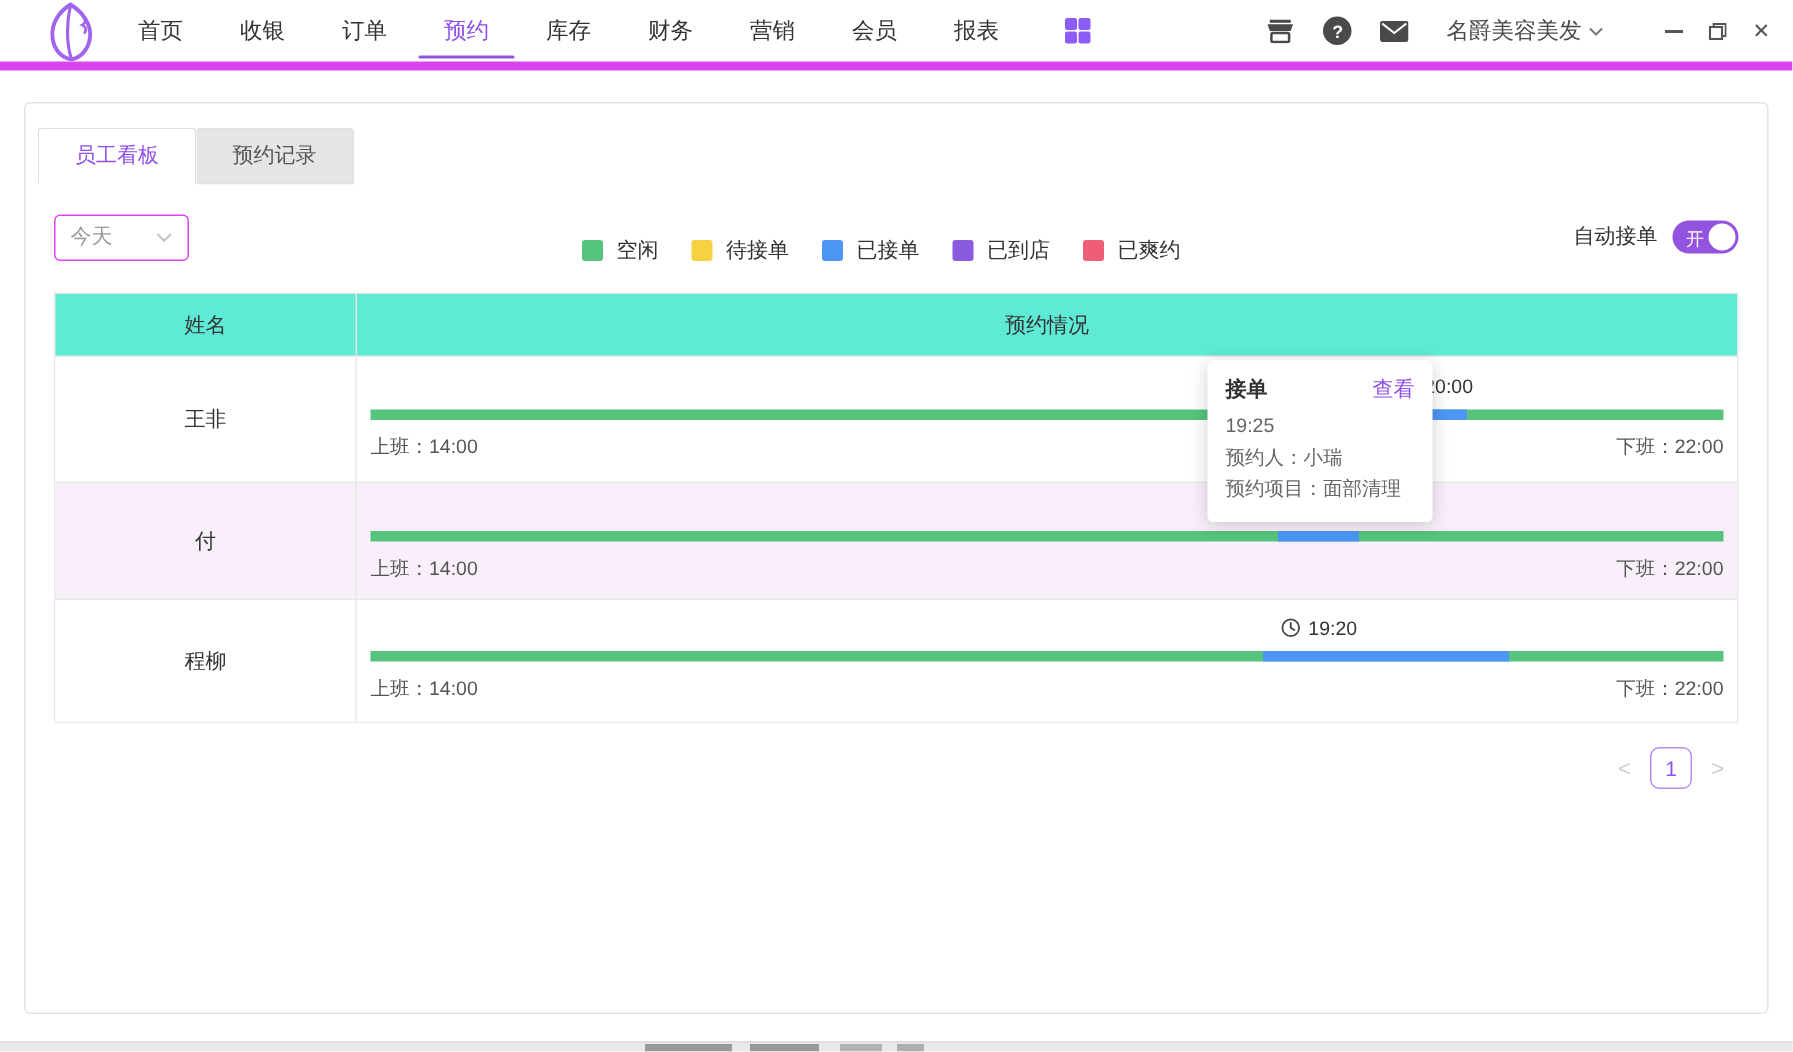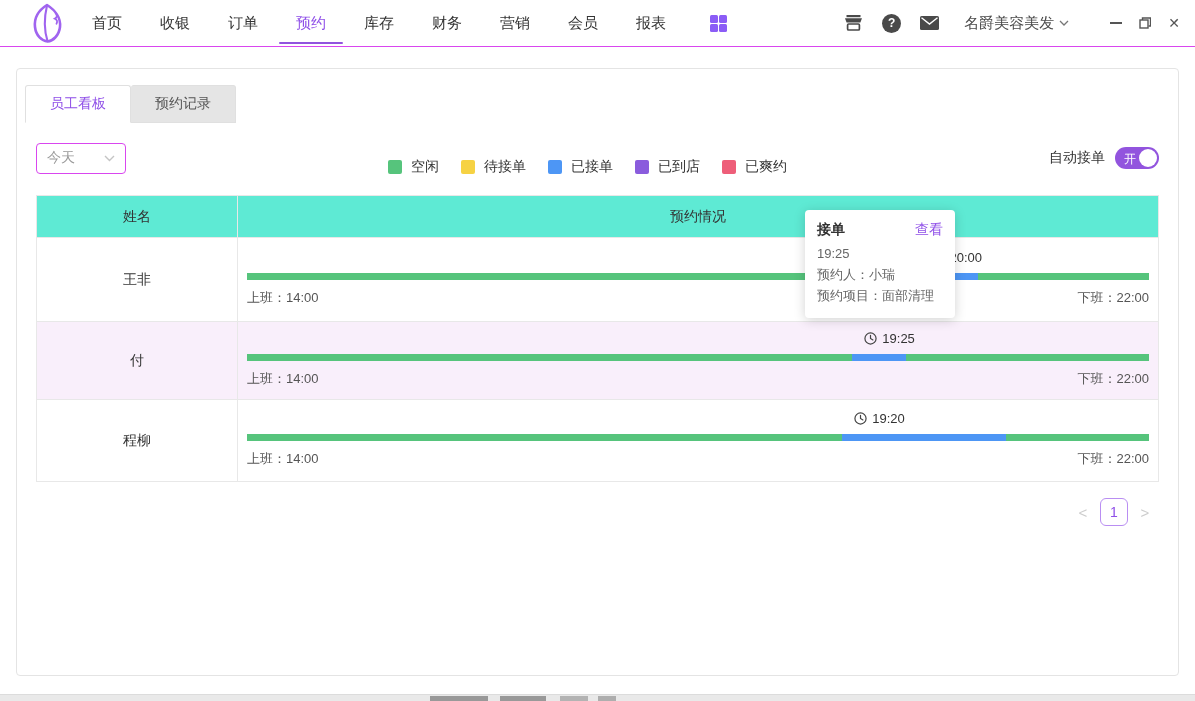--- a/index.html
+++ b/index.html
@@ -1,20 +1,20 @@
 <!DOCTYPE html>
 <html><head>
 <meta charset="utf-8">
 <style>
   * { margin:0; padding:0; box-sizing:border-box; }
   html,body { width:1195px; height:701px; overflow:hidden; background:#fff;
     font-family:"Liberation Sans","DejaVu Sans",sans-serif; color:#333; }
 
   
-  .topbar { position:relative; height:47px; background:#fff; border-bottom:1px solid #d946ef;
+  .topbar { position:relative; height:47px; background:#fff; border-bottom:6px solid #d946ef;
     display:flex; align-items:center; padding:0 15px 0 24px;justify-content:space-between; }
   .logo { width:46px; height:42px; flex:0 0 auto; }
   .nav { display:flex; align-items:center; gap:38px; margin-left:22px; height:100%; }
   .nav-item { position:relative; font-size:15px; color:#333; height:100%; display:flex;
     align-items:center; cursor:pointer; white-space:nowrap; }
   .nav-item.active { color:#8f4fe8; }
   .nav-item.active::after { content:""; position:absolute; left:50%; transform:translateX(-50%);
     bottom:2px; width:64px; height:2px; background:#9254de; border-radius:1px; }
   .apps-grid { margin-left:44px; width:17px; height:17px; display:grid;
     grid-template-columns:8px 8px; grid-template-rows:8px 8px; gap:1px; cursor:pointer; }
@@ -79,21 +79,21 @@
 
   
   .pagination { display:flex; align-items:center; justify-content:flex-end; gap:10px;
     margin:16px 26px 0 0; }
   .pg-arrow { color:#ccc; font-size:15px; cursor:pointer; width:14px; text-align:center; }
   .pg-page { width:28px; height:28px; border:1px solid #b98ef2; border-radius:6px;
     color:#8f4fe8; font-size:14px; display:flex; align-items:center; justify-content:center;
     cursor:pointer; background:#fff; }
 
   
-  .tooltip { position:absolute; left:805px; top:210px; width:150px; background:#fff;
+  .tooltip { position:absolute; left:805px; top:240px; width:150px; background:#fff;
     border-radius:4px; box-shadow:0 2px 12px rgba(0,0,0,0.18); padding:11px 12px 12px 12px;
     z-index:20; }
   .tt-head { display:flex; justify-content:space-between; align-items:center; margin-bottom:4px; }
   .tt-title { font-size:14px; font-weight:bold; color:#333; }
   .tt-action { font-size:14px; color:#8f4fe8; cursor:pointer; }
   .tt-line { font-size:13px; color:#666; line-height:21px; white-space:nowrap; }
 
   
   .taskbar-strip { position:absolute; left:0; bottom:0; width:1195px; height:7px;
     background:#e9e9e9; border-top:1px solid #dcdcdc; overflow:hidden; }

